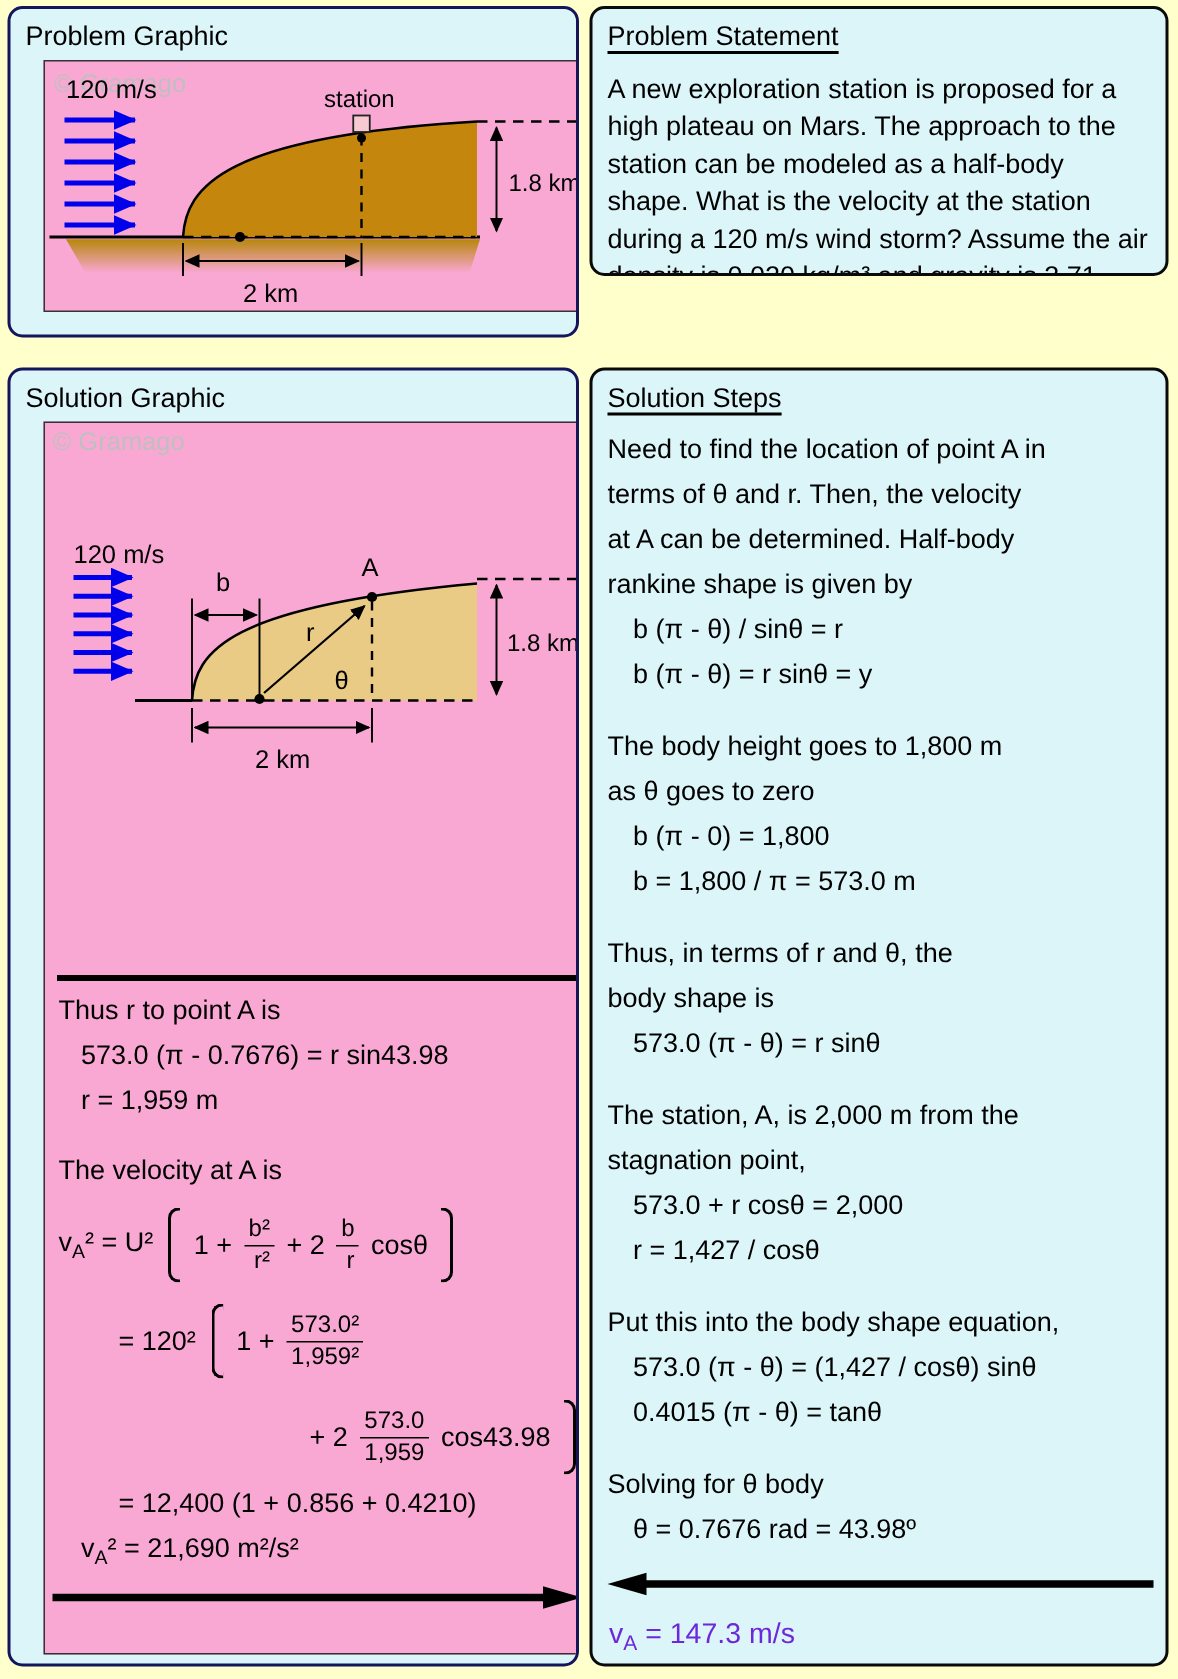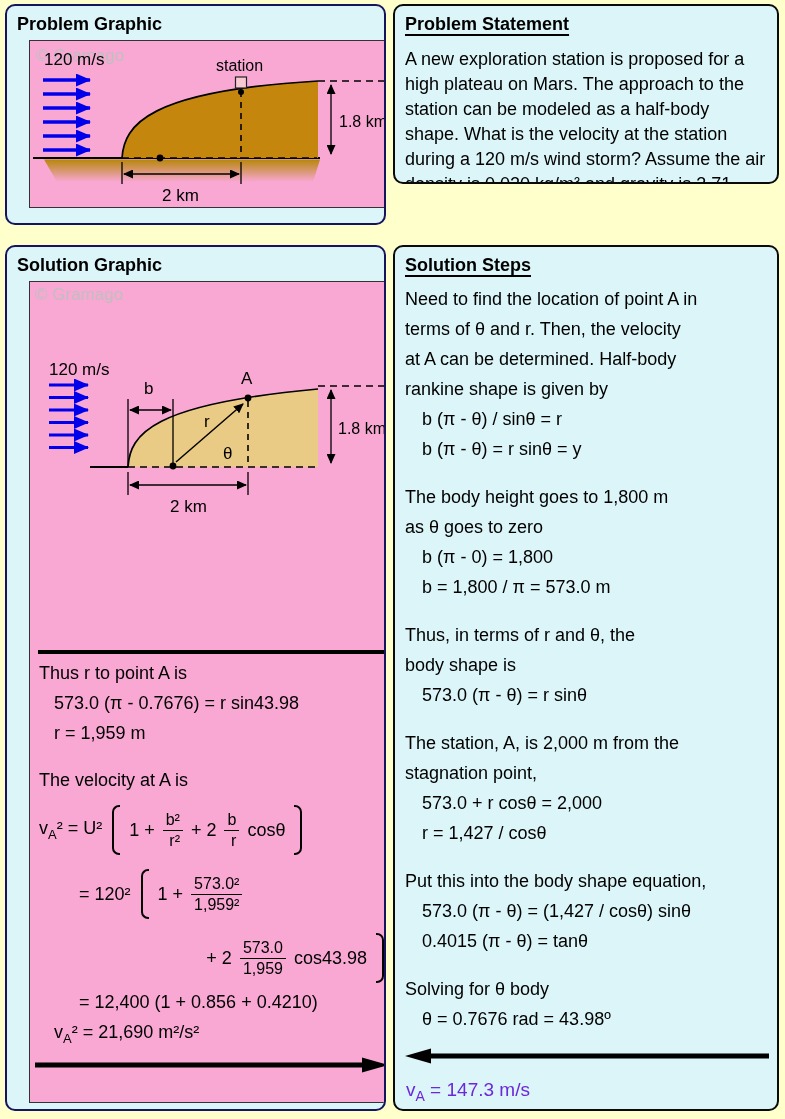--- a/index.html
+++ b/index.html
@@ -9,21 +9,21 @@
     font-family:"Liberation Sans",sans-serif;
   }
   .panel{position:absolute;background:#DBF5F8;border-radius:10px;box-sizing:border-box;overflow:hidden}
   .p-left{border:2px solid #15155E}
   .p-right{border:2px solid #0A0A0A}
   #panel-problem-graphic{left:5px;top:4px;width:381px;height:221px}
   #panel-problem-statement{left:393px;top:4px;width:386px;height:180px}
   #panel-solution-graphic{left:5px;top:245px;width:381px;height:866px}
   #panel-solution-steps{left:393px;top:245px;width:386px;height:866px}
 
-  .ptitle{font-size:18px;font-weight:bold;margin:8px 0 0 10px;line-height:20px}
+  .ptitle{font-size:18px;font-weight:normal;margin:8px 0 0 10px;line-height:20px}
   .ptitle.u{text-decoration:underline;text-decoration-thickness:2px;text-underline-offset:4px}
 
   .gfx{position:absolute;left:22px;background:#f9a8d4;border:1.5px solid #333;box-sizing:border-box}
   #problem-gfx{top:34px;width:366px;height:168px}
   #solution-gfx{top:34px;width:366px;height:822px}
 
   svg{display:block;font-family:"Liberation Sans",sans-serif}
 
   .statement{margin:13px 9px 0 10px;font-size:18px;line-height:25px}
 

